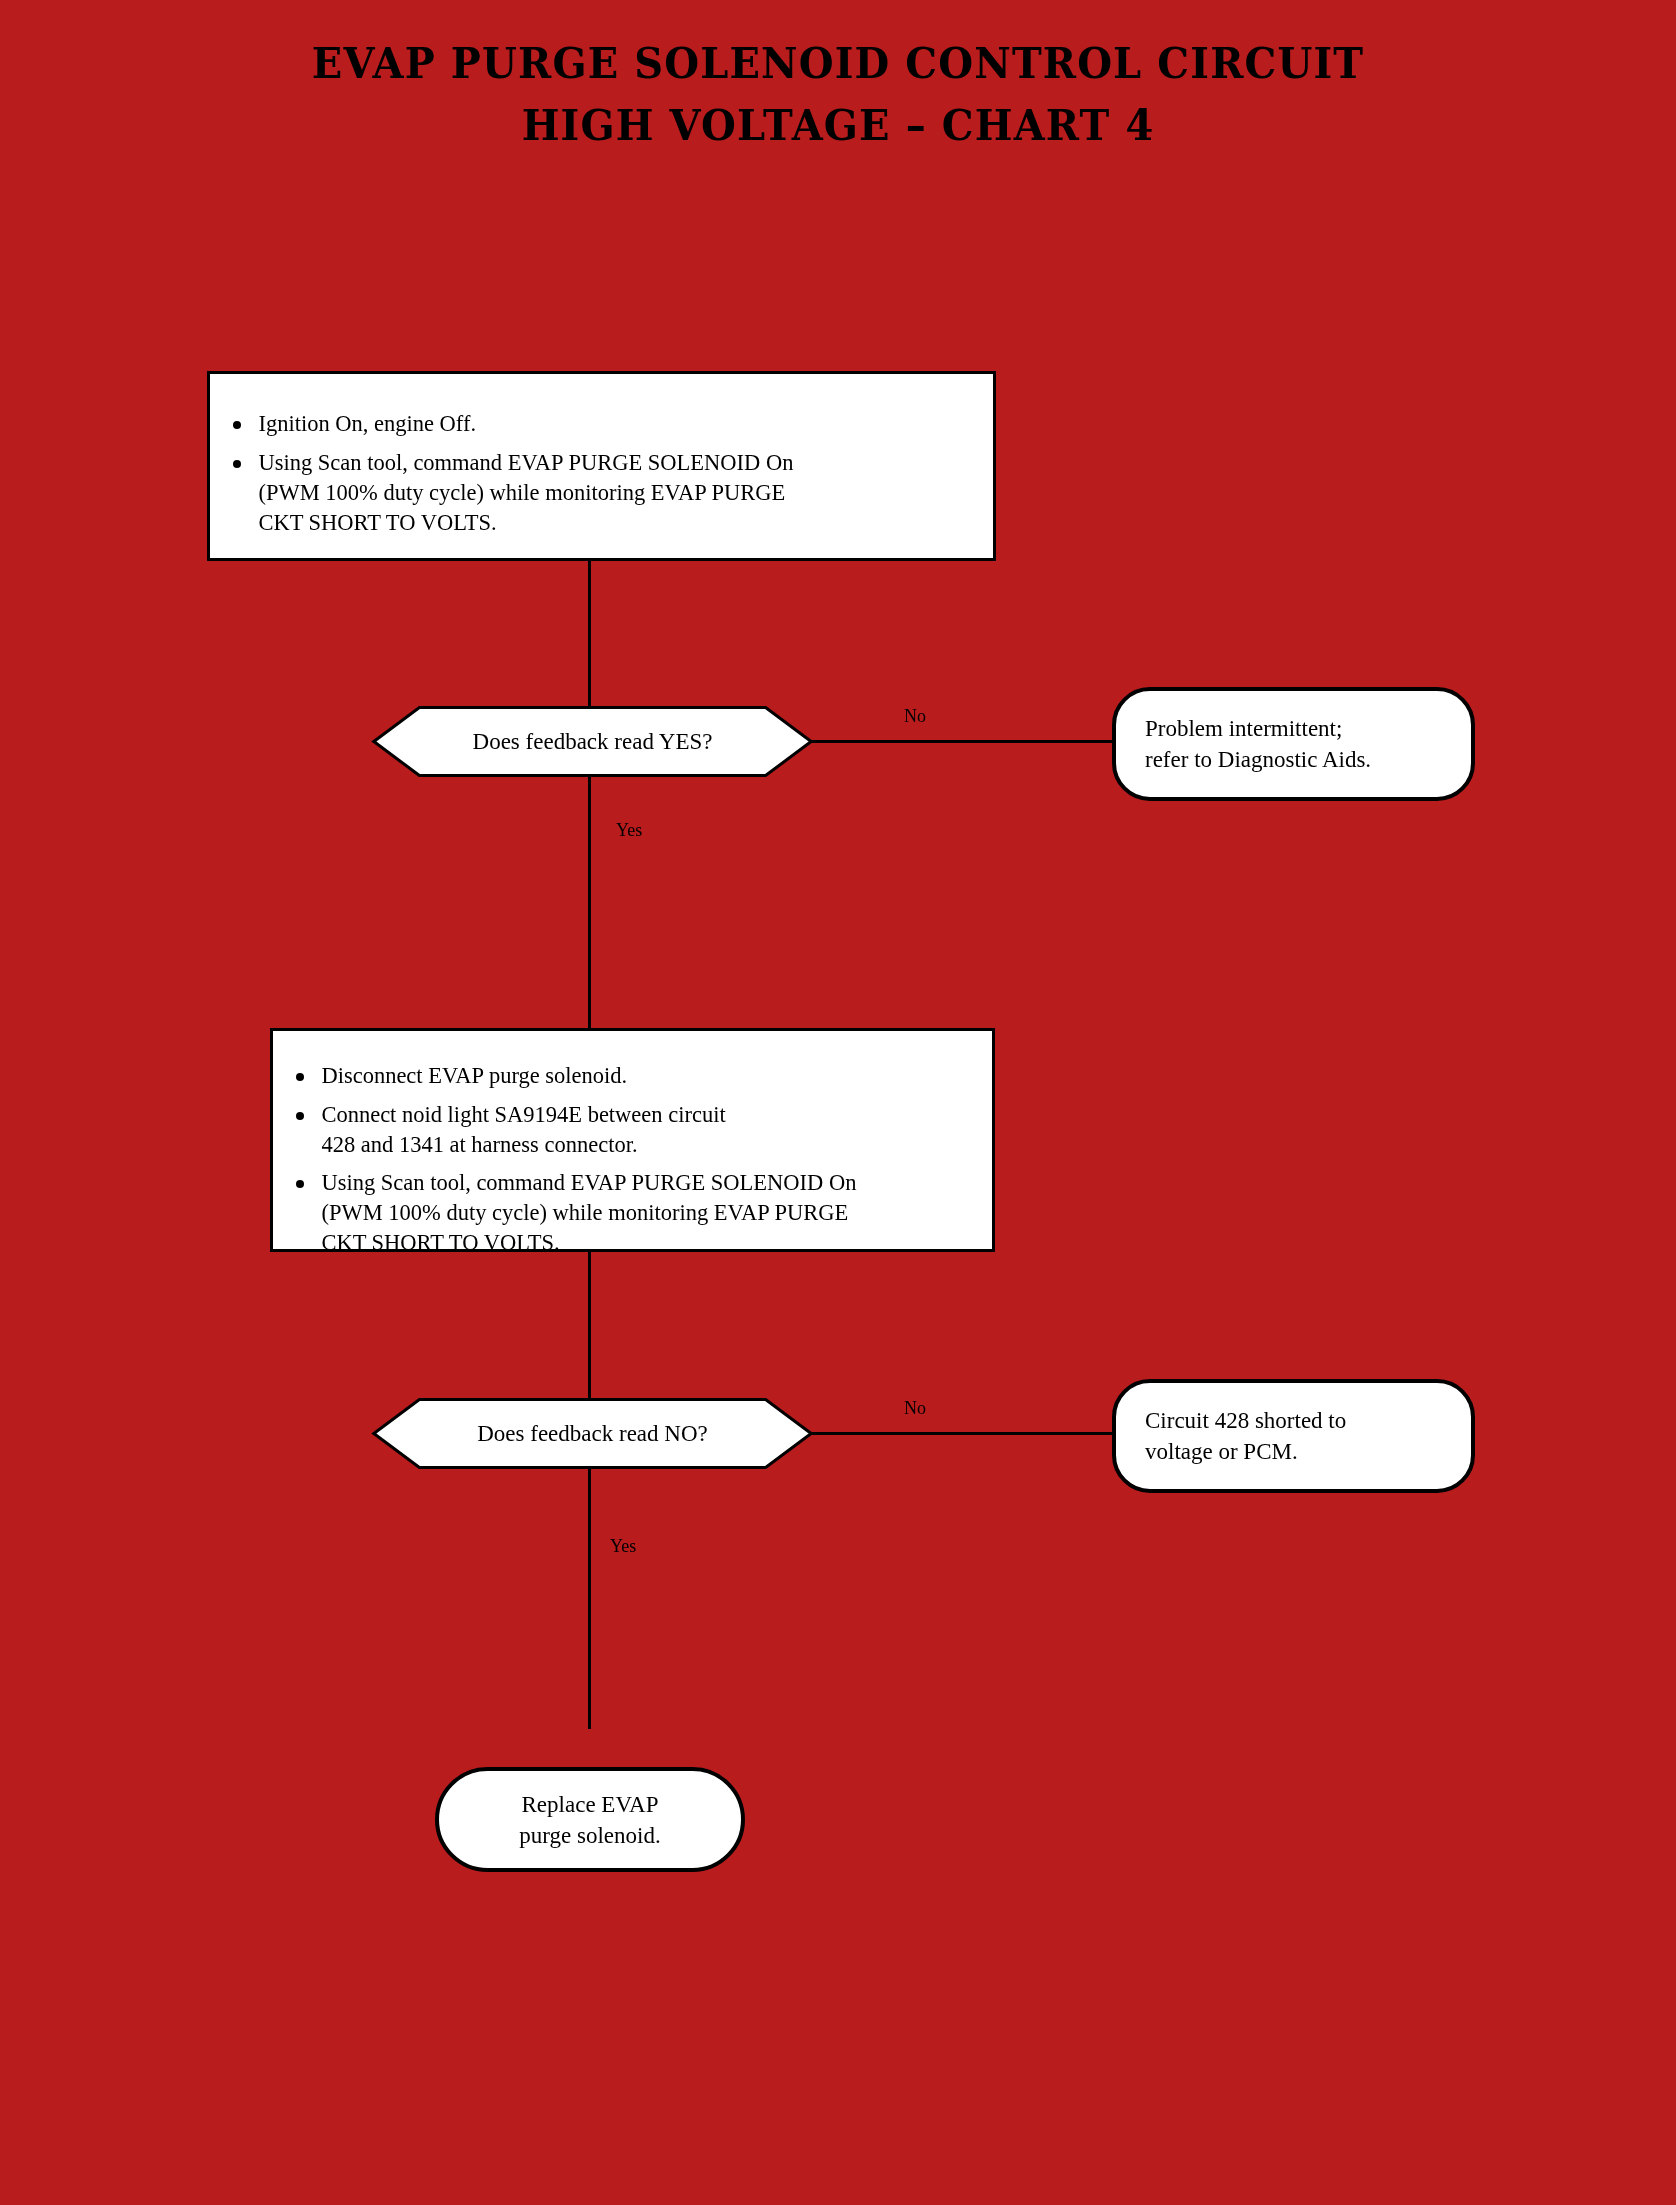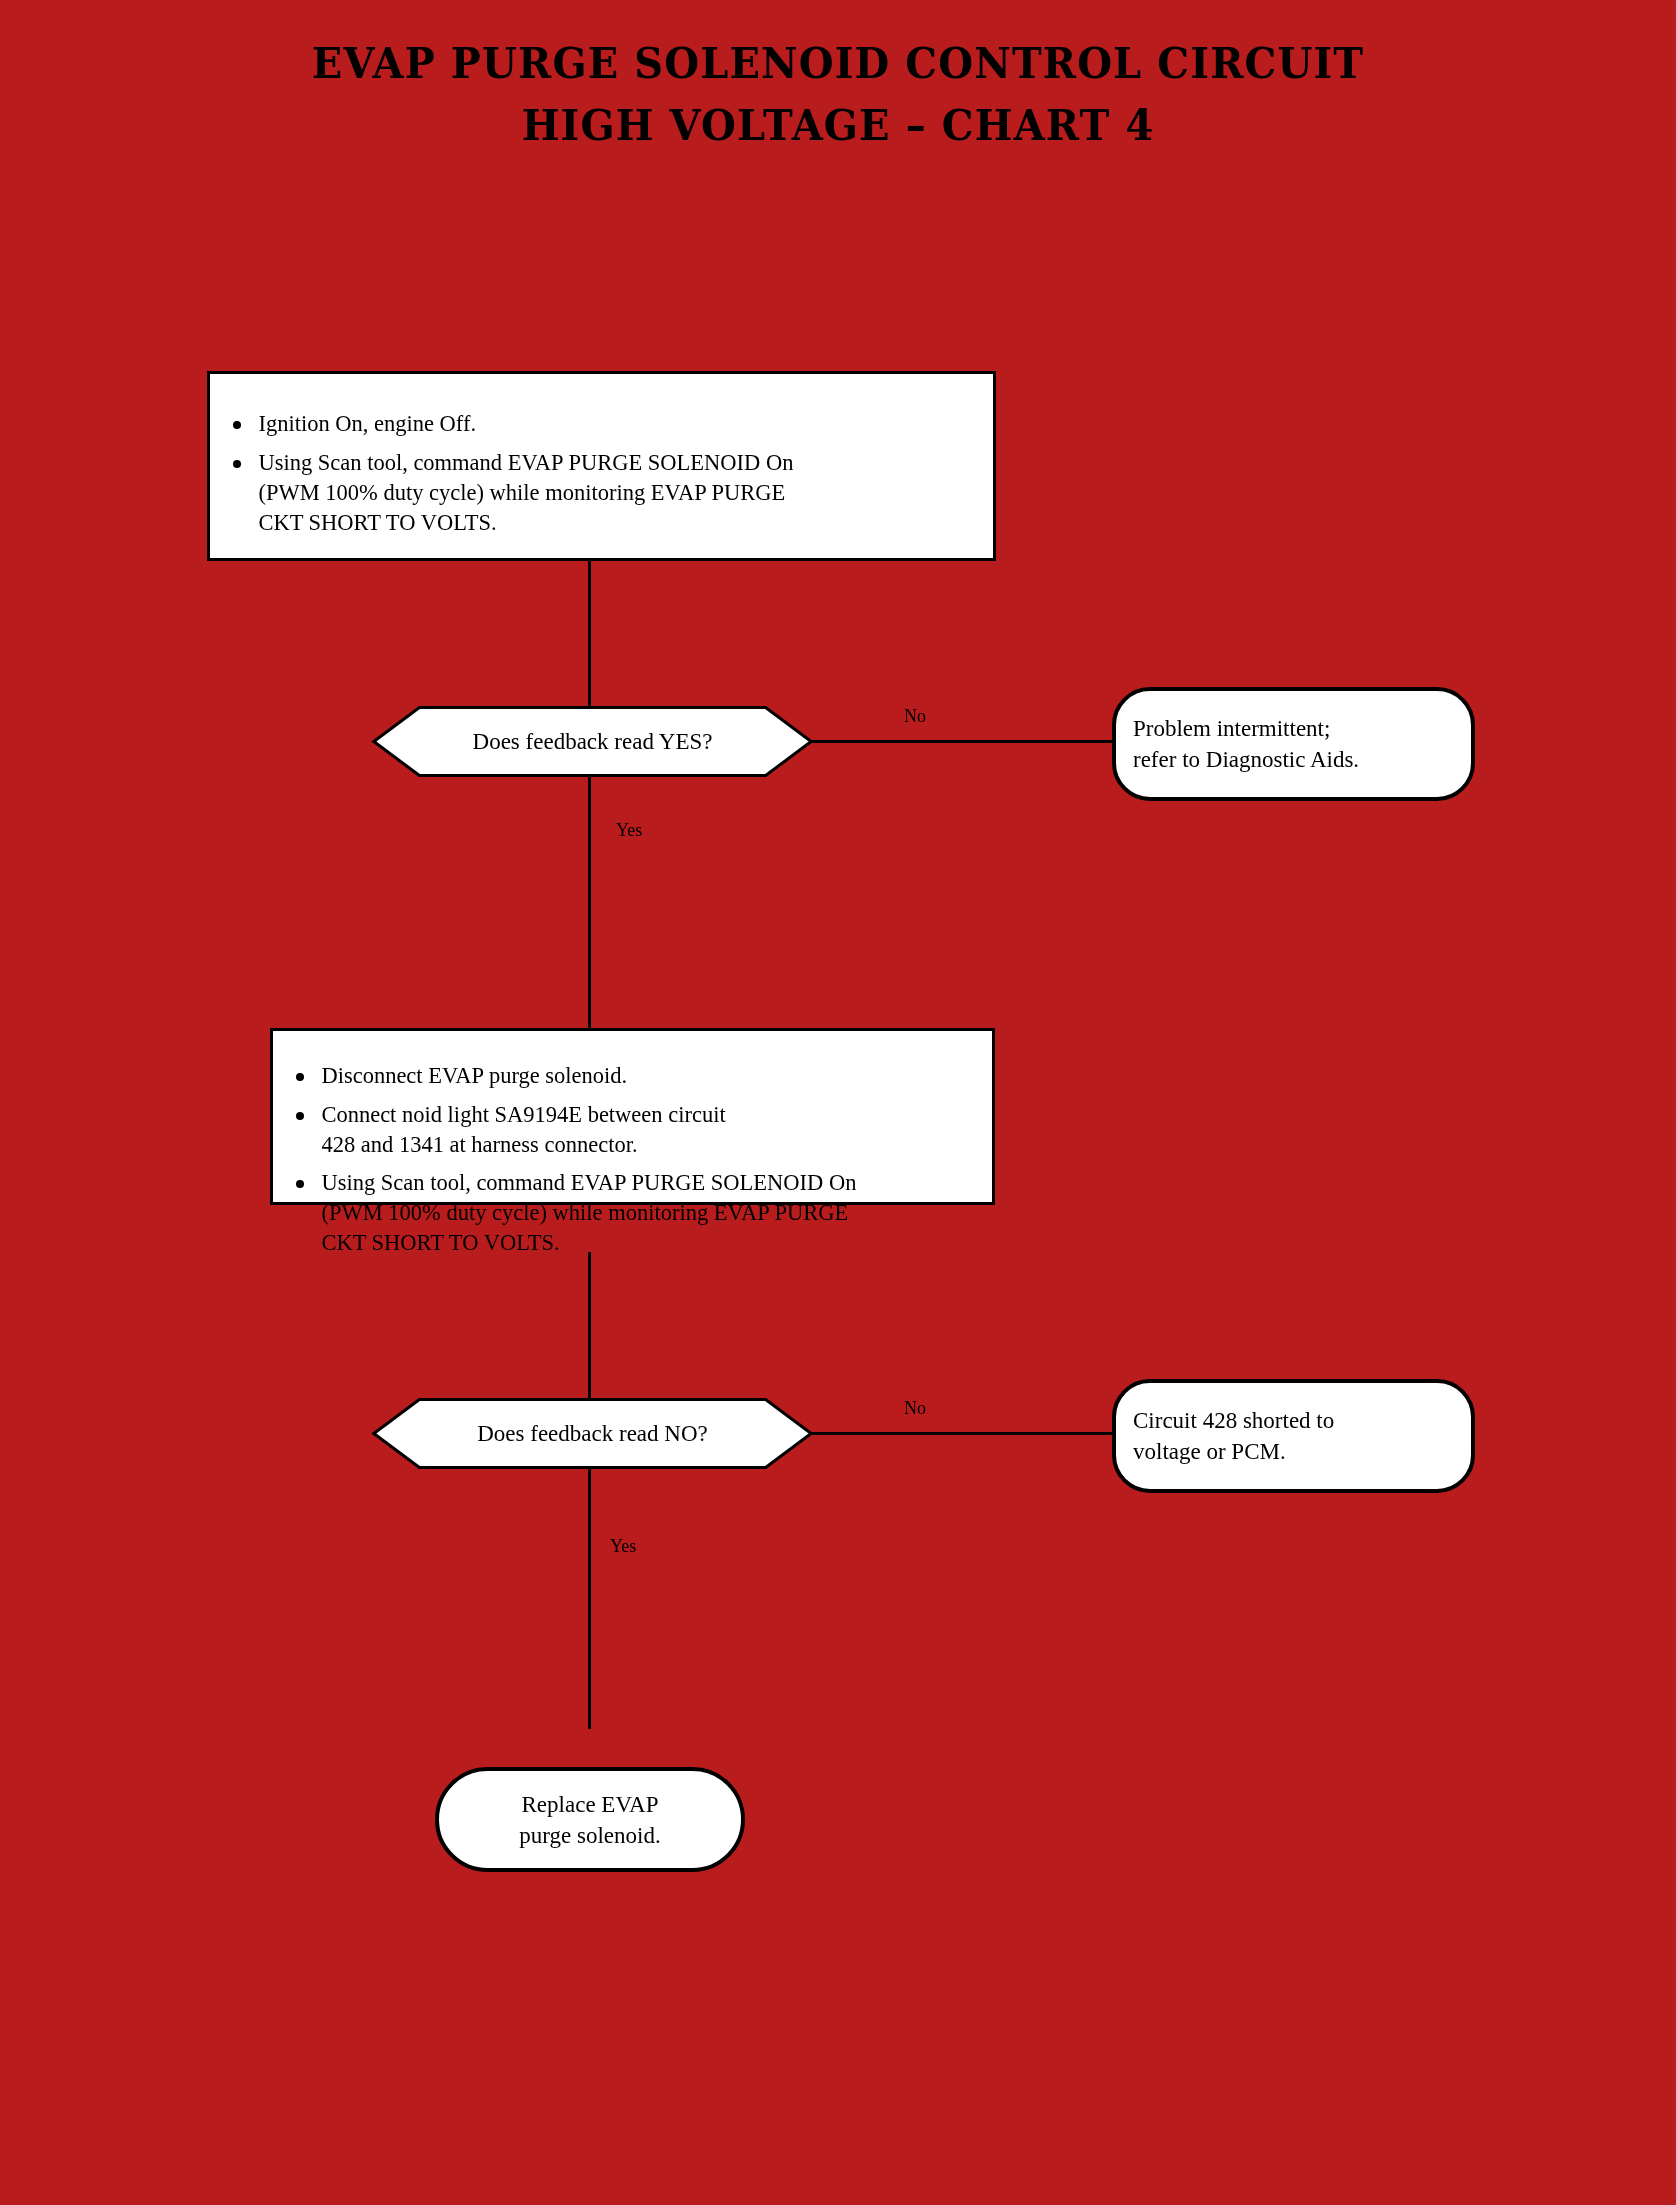--- a/index.html
+++ b/index.html
@@ -119,21 +119,21 @@
     align-items: center;
     font-size: 23px;
     line-height: 31px;
   }
   .terminal-box .terminal-text {
     white-space: pre-line;
     width: 100%;
   }
   .terminal-right {
     border-radius: 38px;
-    padding-left: 17px;
+    padding-left: 29px;
     text-align: left;
   }
   .terminal-final {
     border-radius: 55px;
     justify-content: center;
     text-align: center;
     margin-top: 41px;
   }
 
   
@@ -176,21 +176,21 @@
   <div class="branch-label" style="left:904px; top:704px;">No</div>
 
   <div class="terminal-box terminal-right" style="left:1112px; top:687px; width:363px; height:114px;">
     <div class="terminal-text">Problem intermittent;
 refer to Diagnostic Aids.</div>
   </div>
 
   <div class="vline" style="left:588px; top:777px; height:253px;"></div>
   <div class="branch-label" style="left:616px; top:818px;">Yes</div>
 
-  <div class="process-box" style="left:270px; top:1028px; width:725px; height:177px; padding:30px 24px 0 13.4px;">
+  <div class="process-box" style="left:270px; top:1028px; width:725px; height:224px; padding:30px 24px 0 13.4px;">
     <ul class="bullet-list">
       <li class="bullet-item">Disconnect EVAP purge solenoid.</li>
       <li class="bullet-item">Connect noid light SA9194E between circuit
 428 and 1341 at harness connector.</li>
       <li class="bullet-item">Using Scan tool, command EVAP PURGE SOLENOID On
 (PWM 100% duty cycle) while monitoring EVAP PURGE
 CKT SHORT TO VOLTS.</li>
     </ul>
   </div>
 

